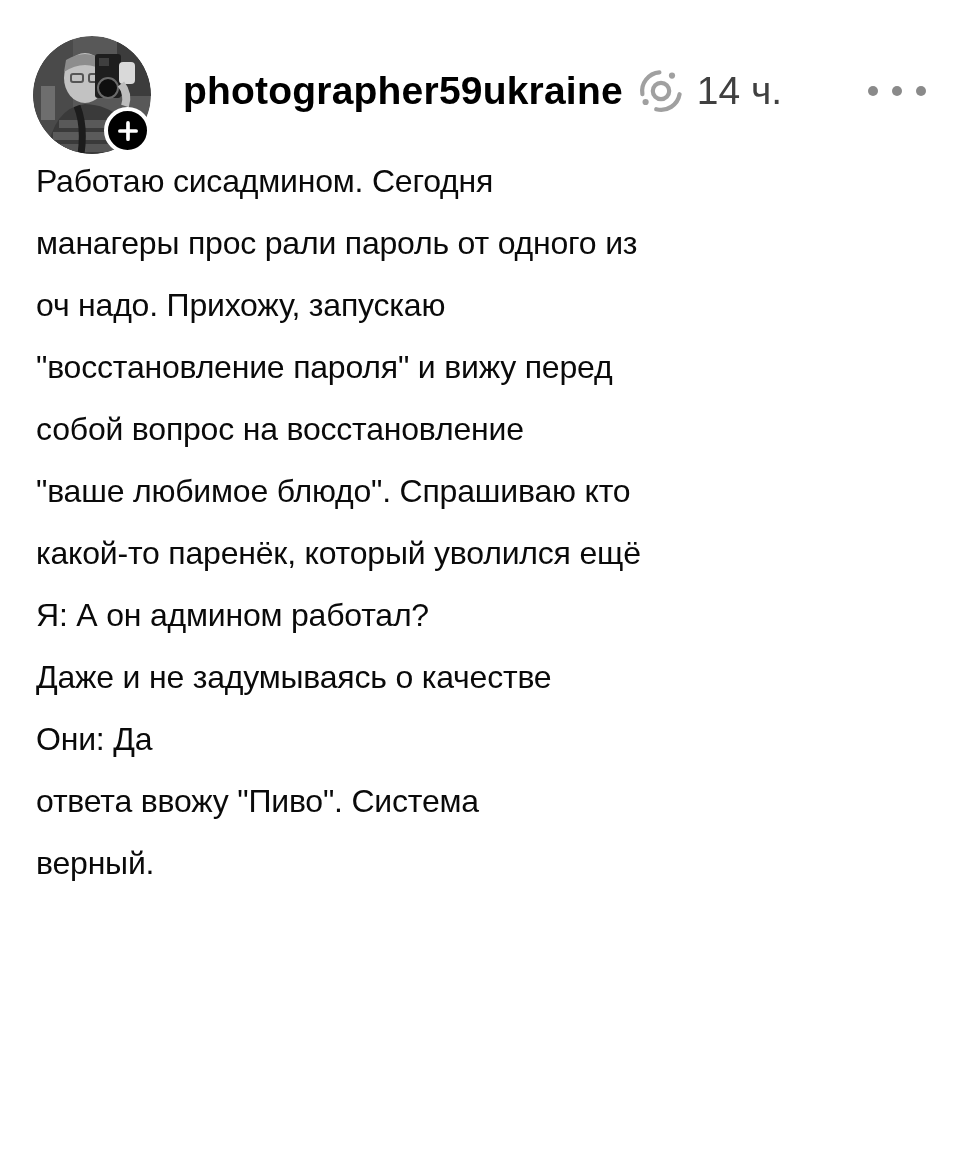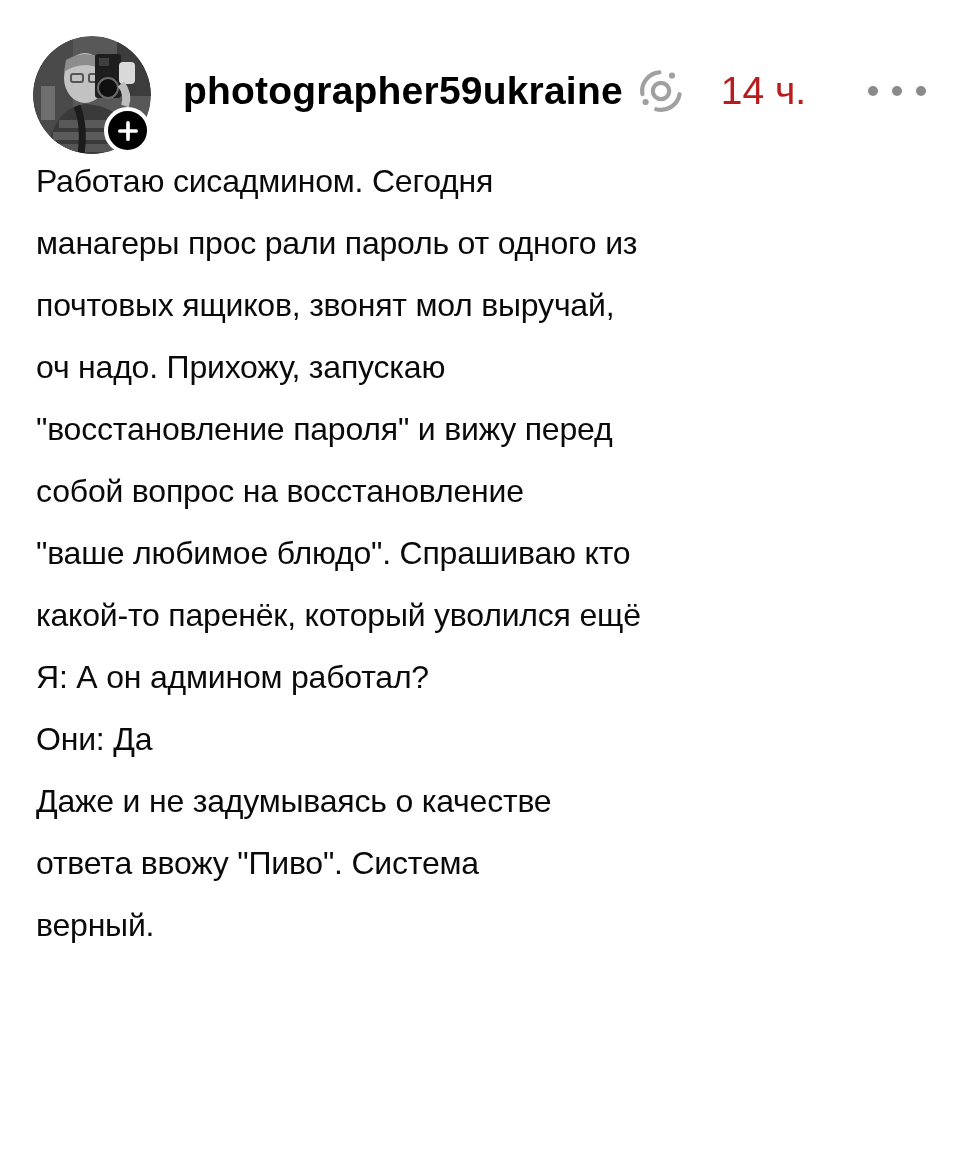--- a/index.html
+++ b/index.html
@@ -59,22 +59,21 @@
     color: #000000;
     letter-spacing: 0.2px;
     cursor: pointer;
   }
   .fediverse-icon {
     display: inline-flex;
     margin-left: 2px;
   }
   .timestamp {
     font-size: 39px;
-    color: #b91c1c;
-    margin-left: 24px;
+    color: #404040;
   }
   .menu-button {
     position: absolute;
     right: 28px; top: 52px;
     width: 70px; height: 42px;
     background: transparent;
     border: none;
     display: flex;
     align-items: center;
     justify-content: space-between;
@@ -165,26 +164,25 @@
       <span class="dot"></span>
       <span class="dot"></span>
       <span class="dot"></span>
     </button>
 
   </div>
 
   <div class="post-body">
     <div class="line">Работаю сисадмином. Сегодня</div>
     <div class="line">манагеры прос рали пароль от одного из</div>
-    <div class="line">почтовых ящиков, звонят мол выручай,</div>
     <div class="line">оч надо. Прихожу, запускаю</div>
     <div class="line">"восстановление пароля" и вижу перед</div>
     <div class="line">собой вопрос на восстановление</div>
     <div class="line">"ваше любимое блюдо". Спрашиваю кто</div>
     <div class="line">какой-то паренёк, который уволился ещё</div>
     <div class="line">Я: А он админом работал?</div>
+    <div class="line">Даже и не задумываясь о качестве</div>
     <div class="line">Они: Да</div>
-    <div class="line">Даже и не задумываясь о качестве</div>
     <div class="line">ответа ввожу "Пиво". Система</div>
     <div class="line">верный.</div>
   </div>
 
 </div>
 
 </body></html>

